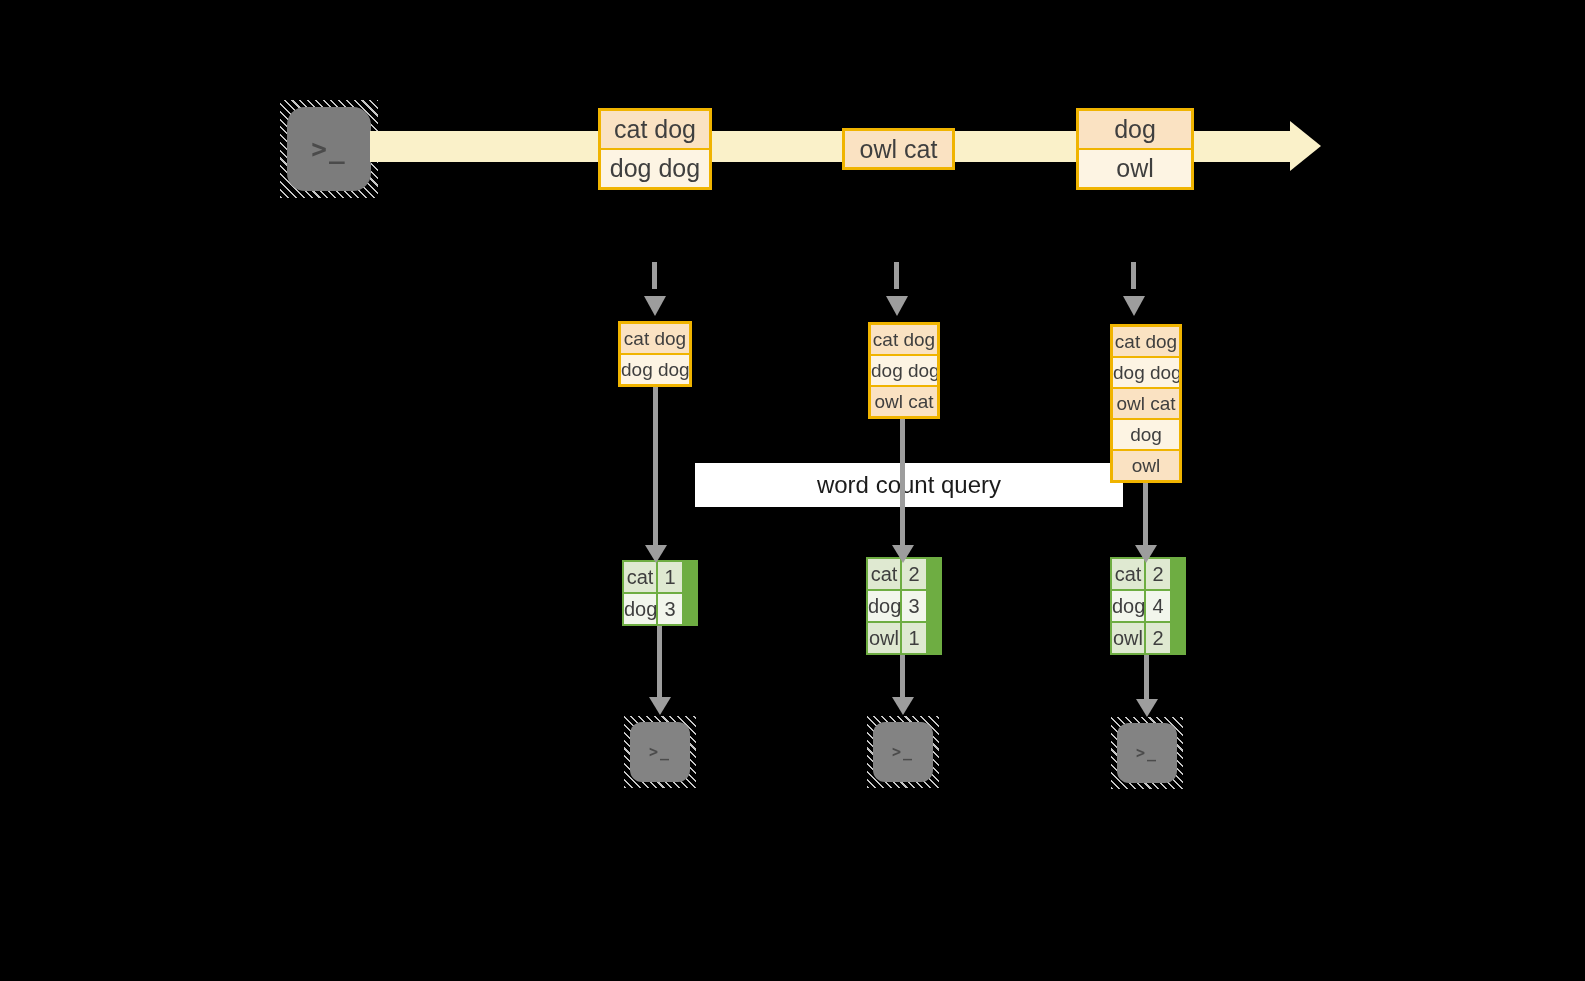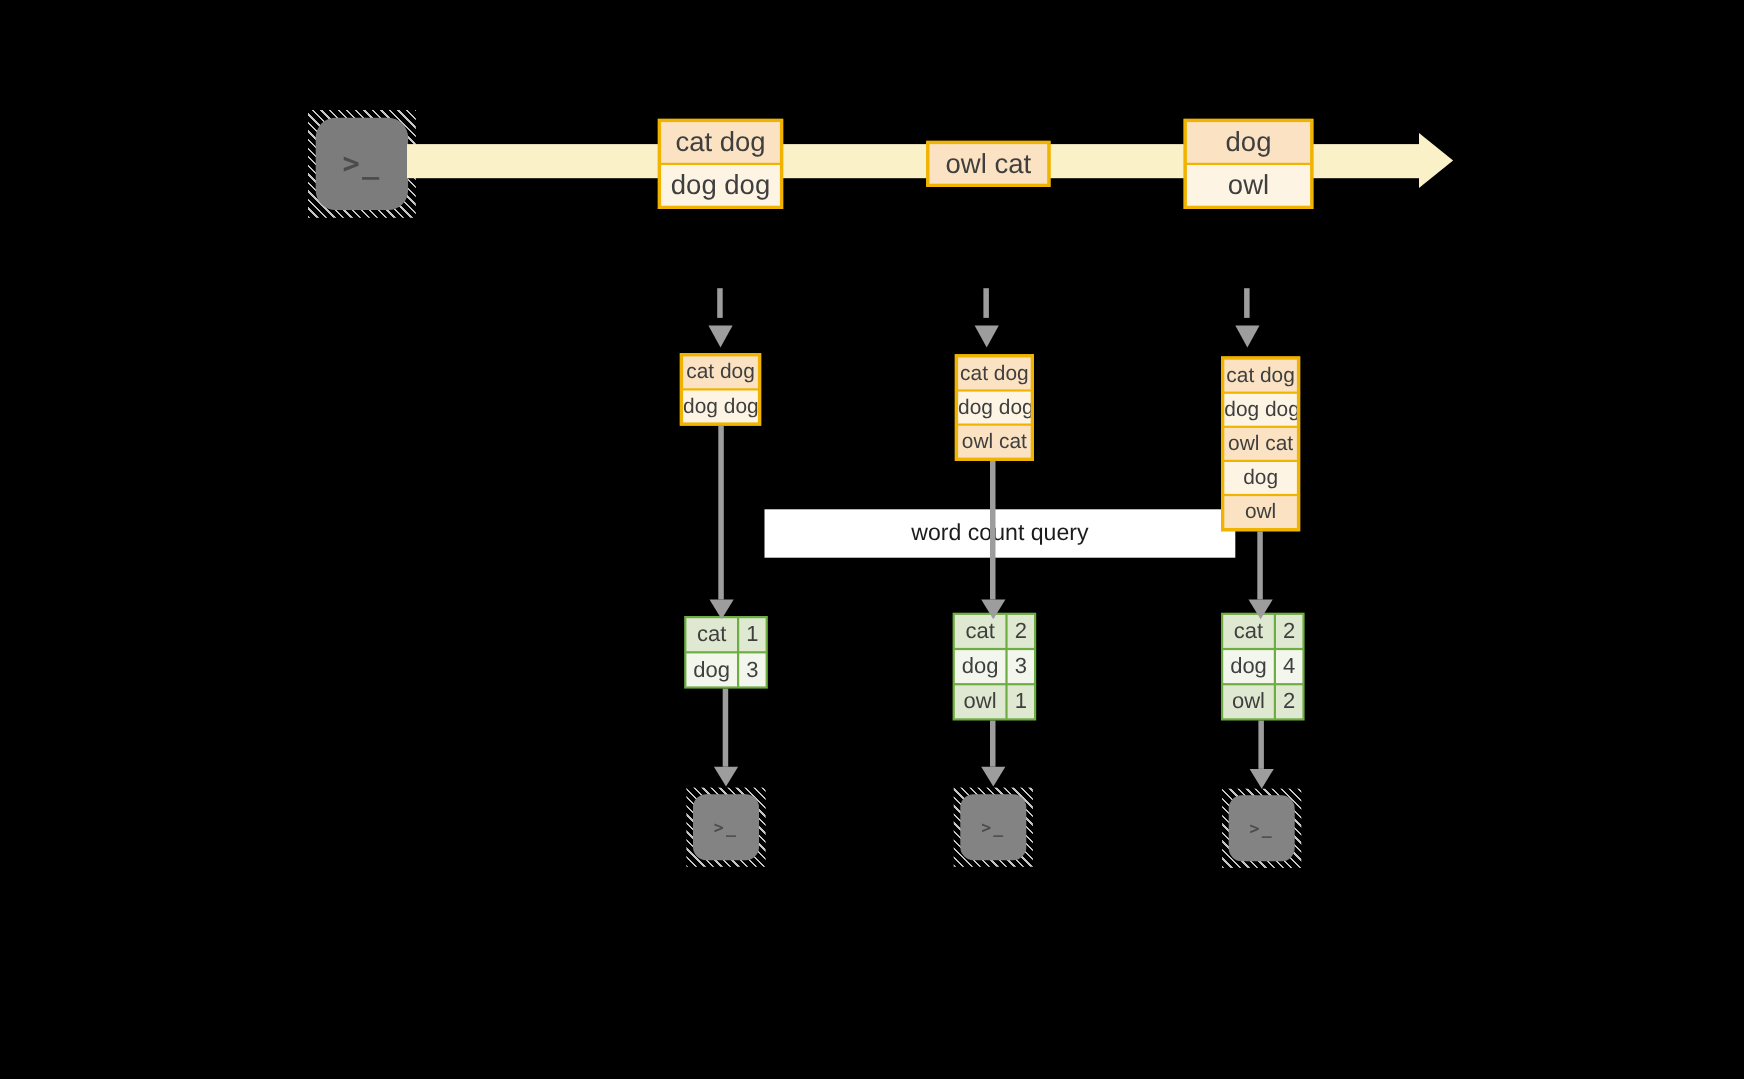--- a/index.html
+++ b/index.html
@@ -28,27 +28,27 @@
 
   
   .vline{width:5px;background:#9d9d9d;}
   .vdash{width:5px;background:#9d9d9d;}
   .headdown{width:0;height:0;border-left:11px solid transparent;border-right:11px solid transparent;
             border-top:20px solid #9d9d9d;}
   .headdown.mid{border-top-width:18px;}
 
   
   .queryband{background:#ffffff;display:flex;align-items:center;justify-content:center;z-index:1;}
-  .querytext{font-size:21px;color:#1c1c1c;}
+  .querytext{font-size:24px;color:#1c1c1c;}
 
   
   .gtable{background:#6ead42;padding:2px;display:flex;flex-direction:column;gap:2px;box-sizing:border-box;z-index:2;}
   .grow{display:flex;gap:2px;}
   .gcell{height:30px;line-height:30px;text-align:center;font-size:20px;color:#3f3f3f;}
-  .gword{width:46px;}
+  .gword{width:32px;}
   .gcount{width:24px;}
   .gcell.dark{background:#dfe9d1;}
   .gcell.light{background:#f2f6ec;}
 
   .z2{z-index:2;} .z3{z-index:3;}
 </style>
 </head>
 <body>
 
 <div id="stage">

